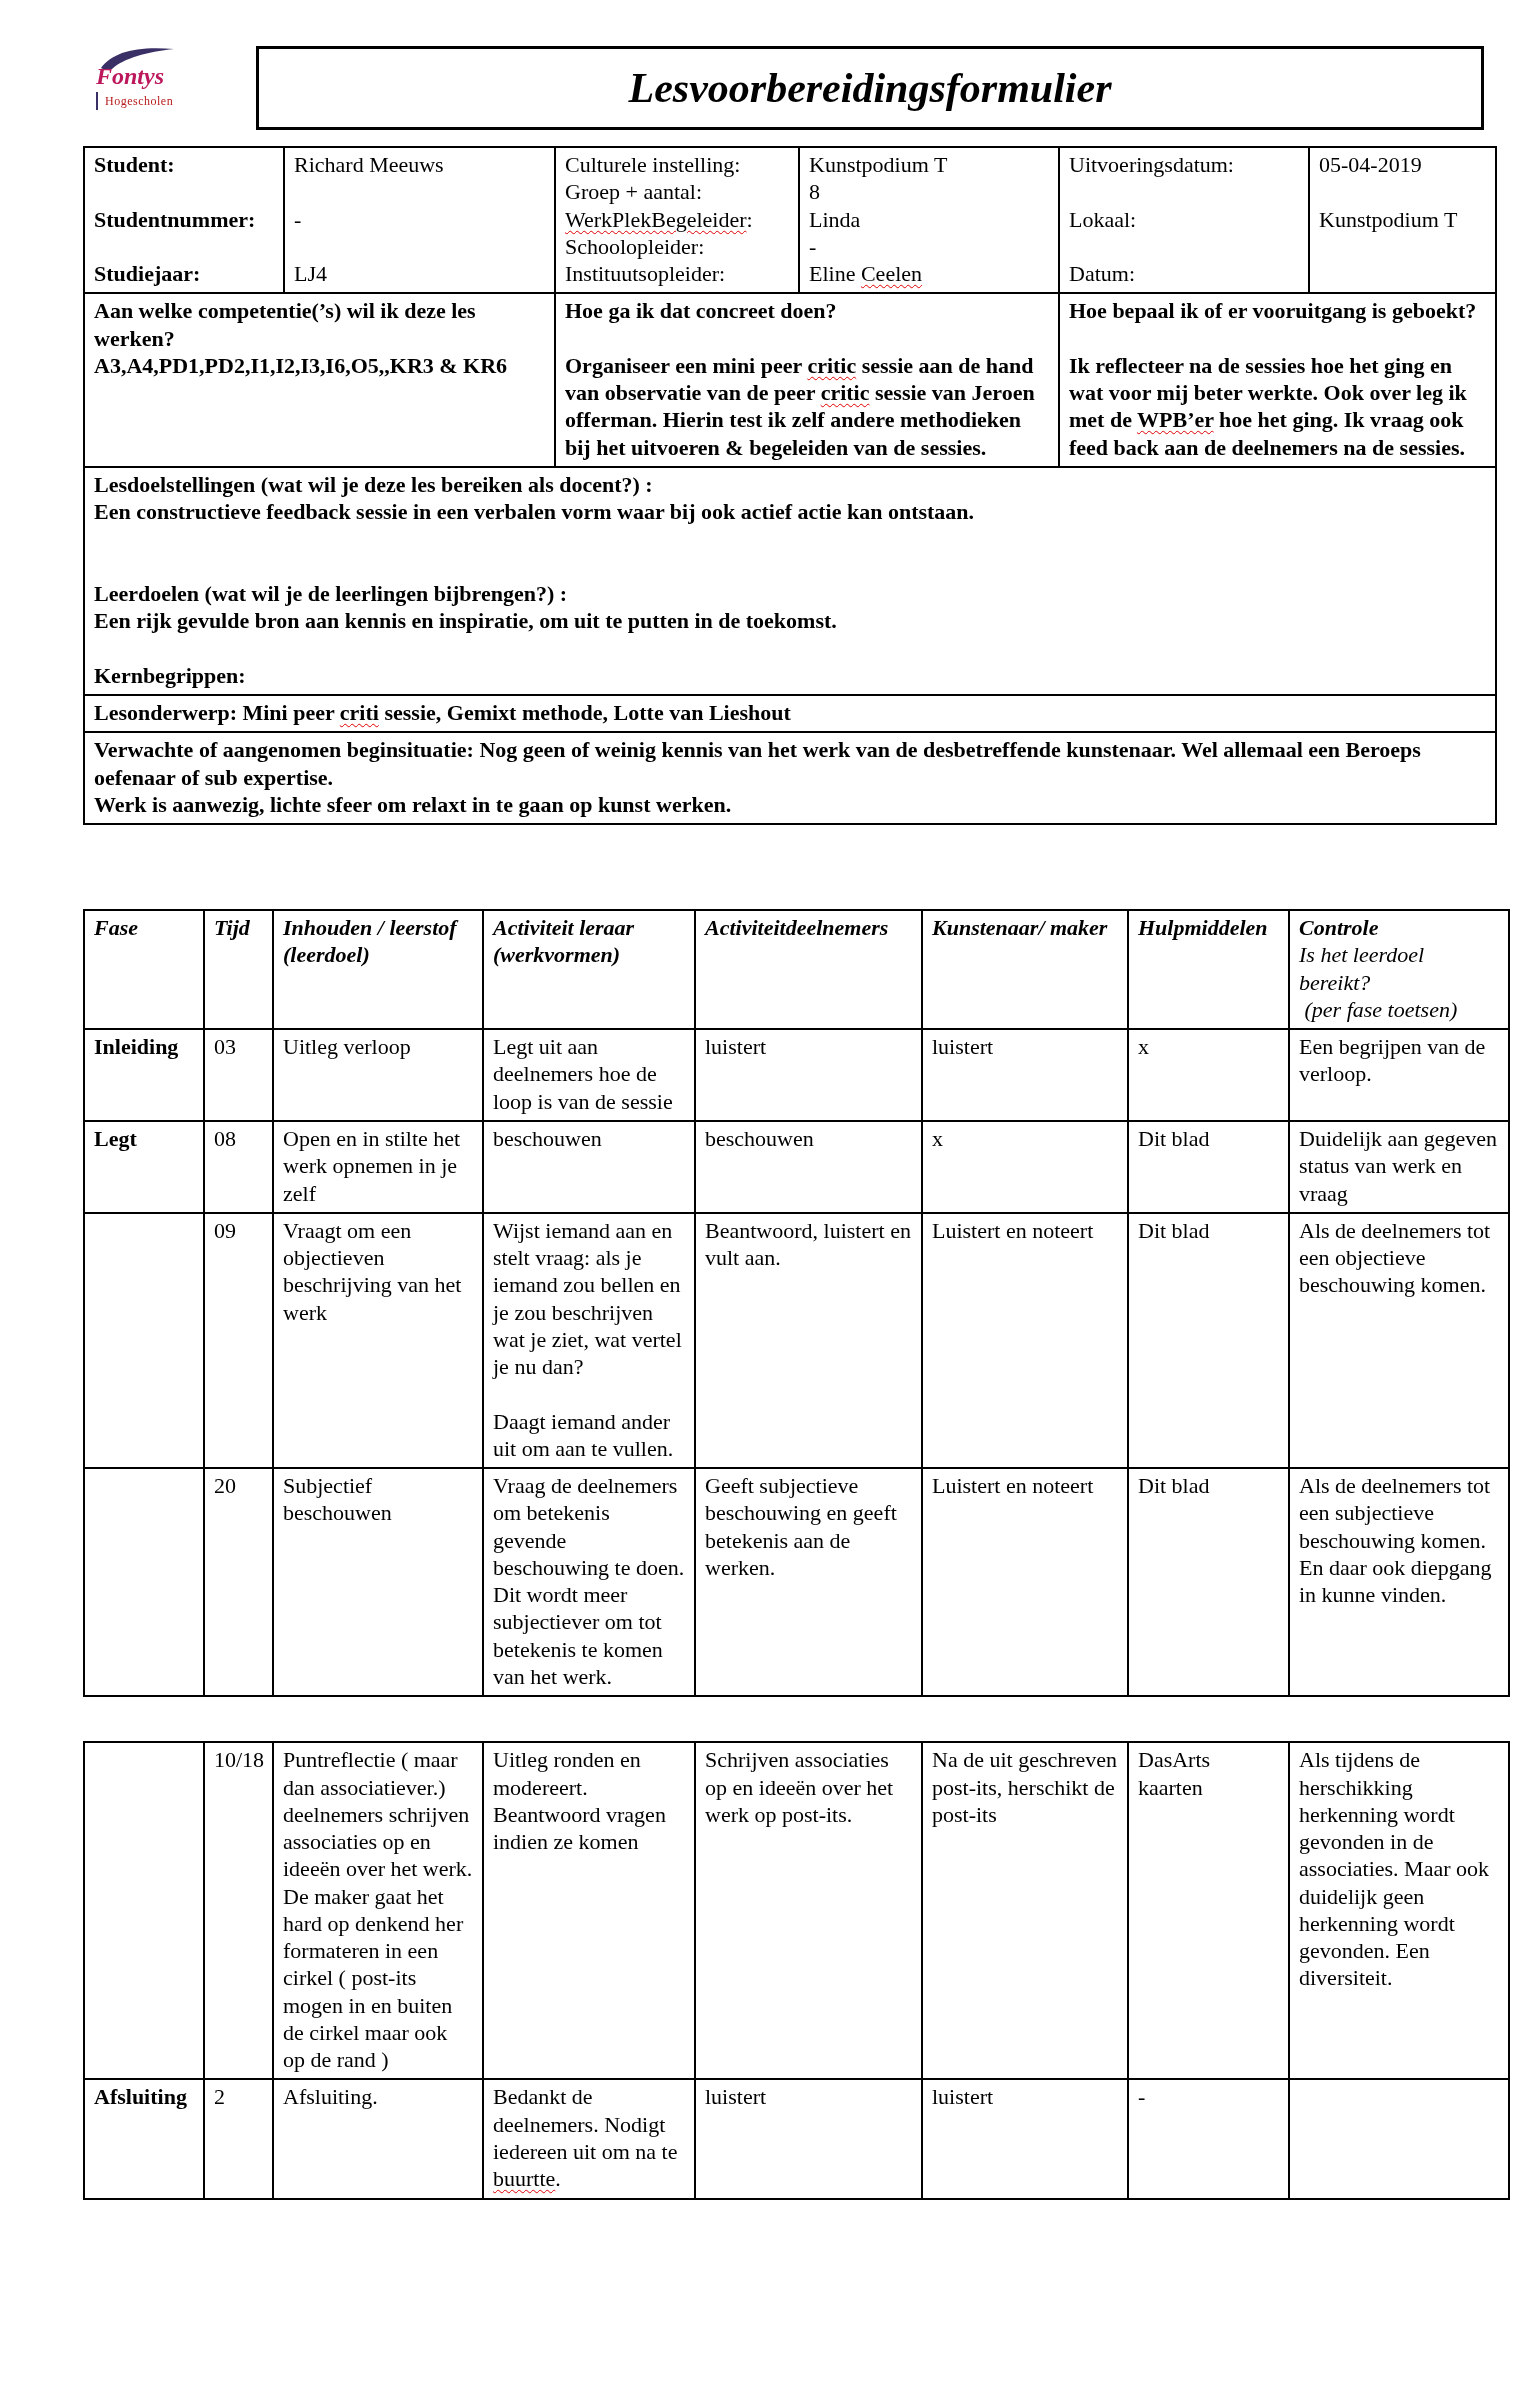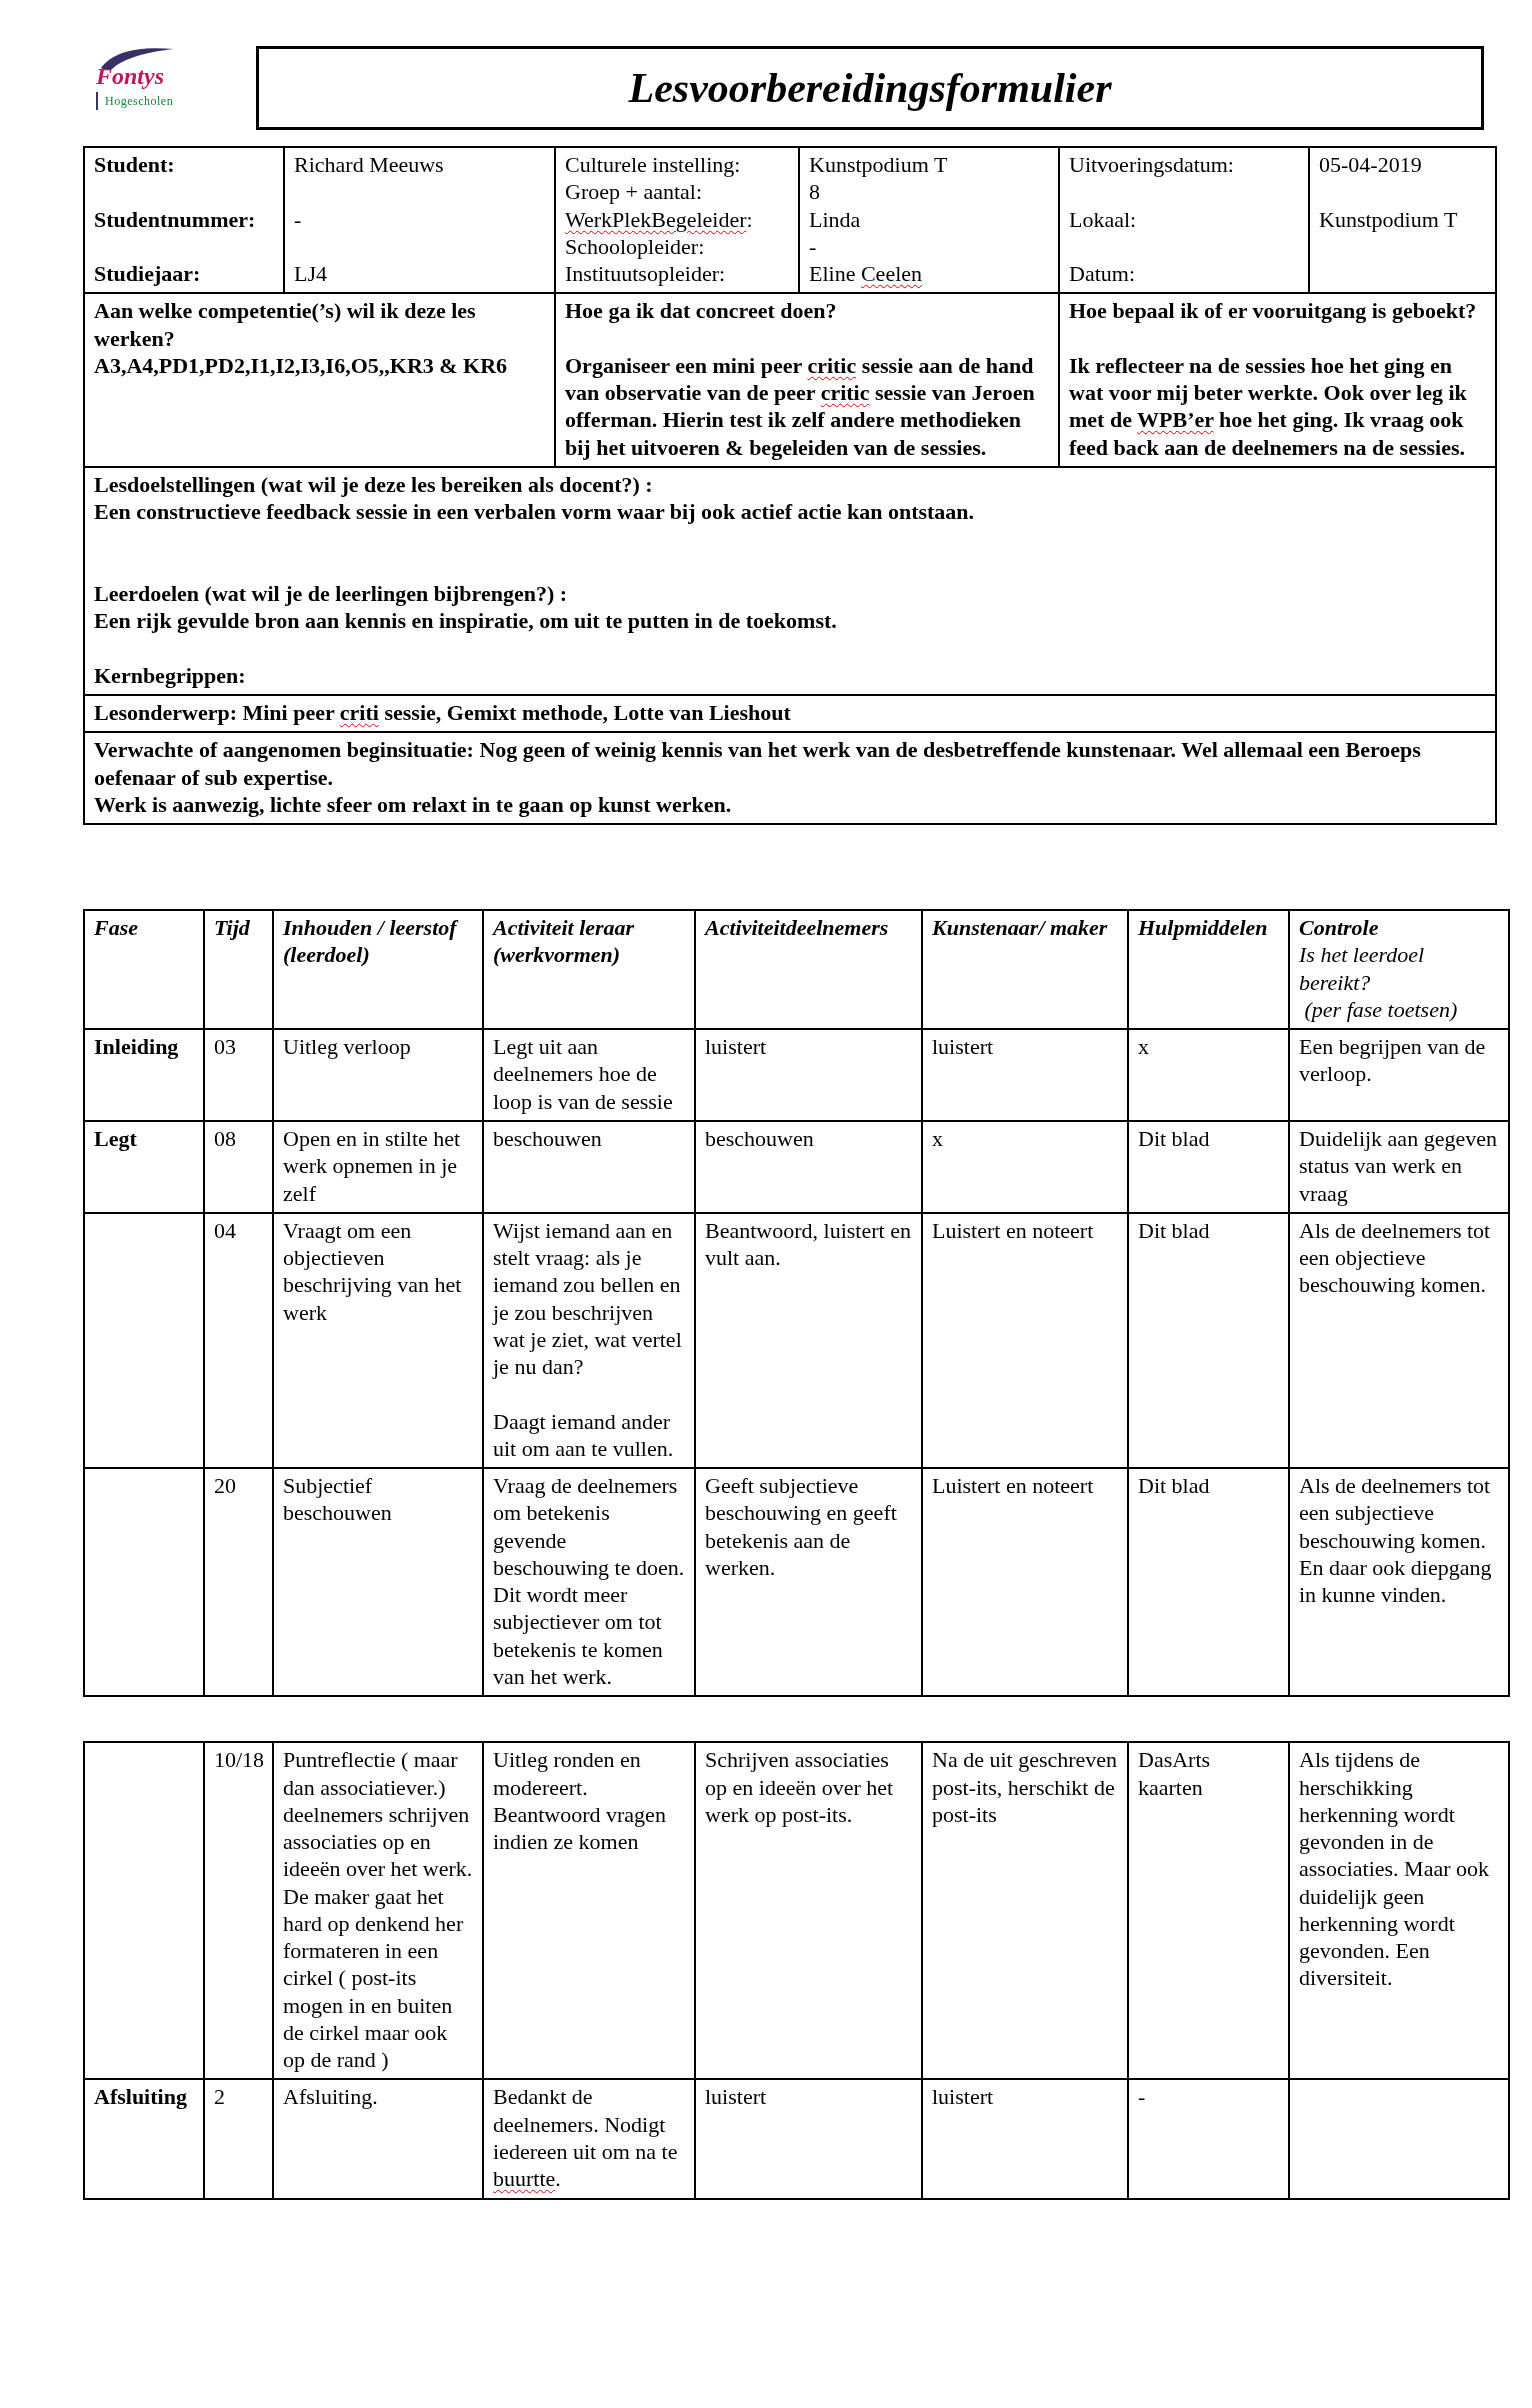--- a/index.html
+++ b/index.html
@@ -18,21 +18,21 @@
   .header { display: flex; align-items: flex-start; margin-left: 35px; margin-bottom: 16px; }
   .logo { width: 152px; padding-top: 0; }
   .swoosh { display: block; margin-left: 8px; }
   .swoosh path { fill: #3b3066; }
   .brand {
     font-size: 24px; font-weight: bold; font-style: italic;
     color: #be185d; line-height: 1; margin-top: -6px; margin-left: 6px;
   }
   .logo-sub { display: flex; align-items: center; gap: 7px; margin-top: 4px; margin-left: 6px; }
   .logo-bar { width: 2px; height: 18px; background: #3b3066; }
-  .logo-sub-text { font-size: 12px; color: #15803d; letter-spacing: 0.5px; }
+  .logo-sub-text { font-size: 12px; color: #b91c1c; letter-spacing: 0.5px; }
   .titlebox {
     flex: 1; margin-left: 14px; border: 3px solid #000;
     height: 84px; display: flex; align-items: center; justify-content: center;
   }
   .title-text { font-size: 42px; font-weight: bold; font-style: italic; }
 
   
   table.t { border-collapse: collapse; table-layout: fixed; margin-left: 28px; }
   .t td, .t th {
     border: 2px solid #000;
@@ -199,21 +199,21 @@
       <td class="pre">08</td>
       <td class="pre">Open en in stilte het werk opnemen in je zelf</td>
       <td class="pre">beschouwen</td>
       <td class="pre">beschouwen</td>
       <td class="pre">x</td>
       <td class="pre">Dit blad</td>
       <td class="pre">Duidelijk aan gegeven status van werk en vraag</td>
     </tr>
     <tr>
       <td class="pre fase-cell"></td>
-      <td class="pre">04</td>
+      <td class="pre">09</td>
       <td class="pre">Vraagt om een objectieven beschrijving van het werk</td>
       <td class="pre">Wijst iemand aan en stelt vraag: als je iemand zou bellen en je zou beschrijven wat je ziet, wat vertel je nu dan?
 
 Daagt iemand ander uit om aan te vullen.</td>
       <td class="pre">Beantwoord, luistert en vult aan.</td>
       <td class="pre">Luistert en noteert</td>
       <td class="pre">Dit blad</td>
       <td class="pre">Als de deelnemers tot een objectieve beschouwing komen.</td>
     </tr>
     <tr>

